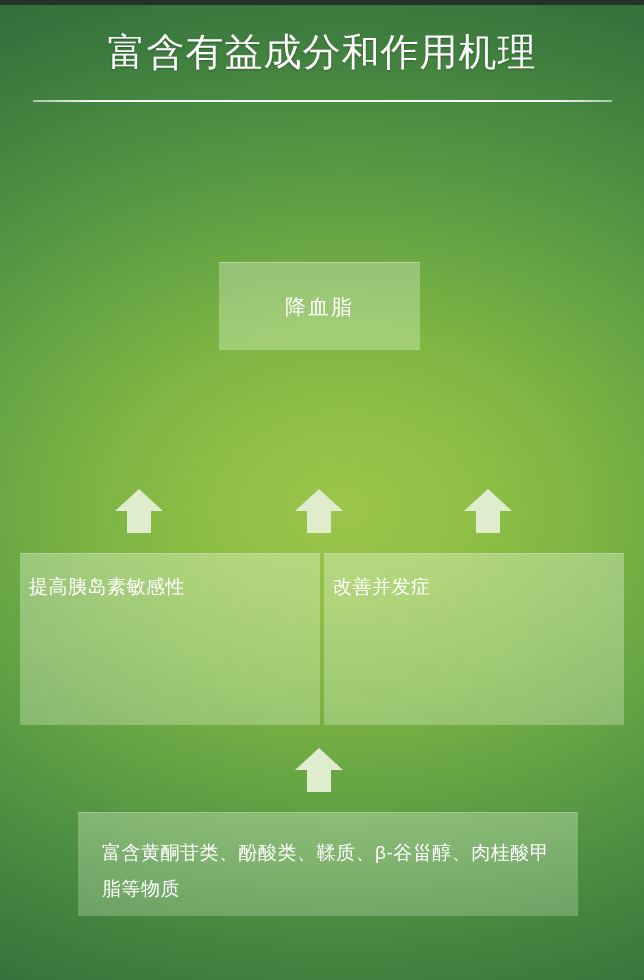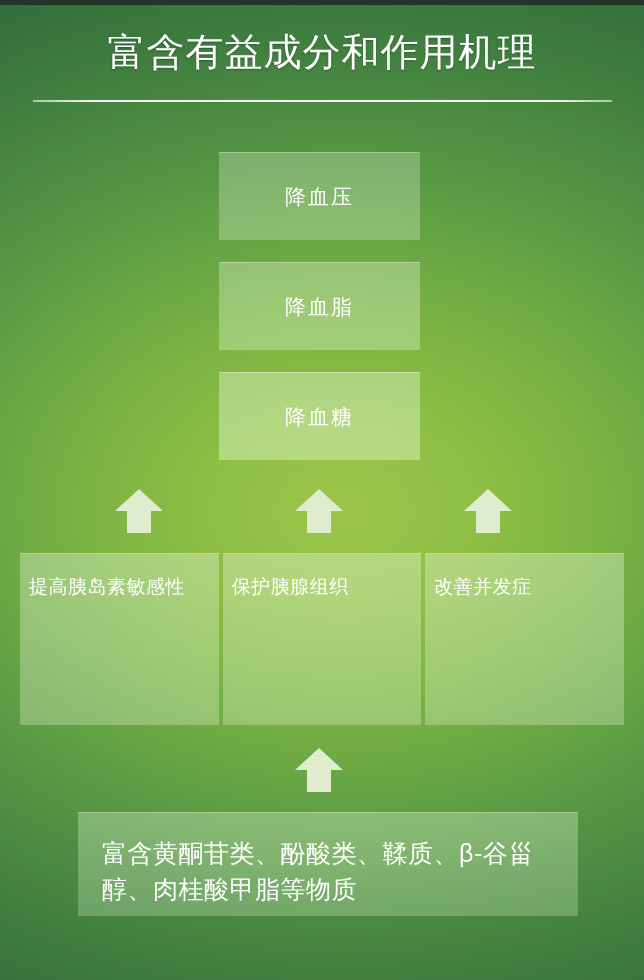--- a/index.html
+++ b/index.html
@@ -116,69 +116,62 @@
   
   #source-box {
     position: absolute;
     left: 78px;
     top: 812px;
     width: 500px;
     height: 104px;
     box-sizing: border-box;
     padding: 22px 24px 0 24px;
     color: #ffffff;
-    font-size: 25px;
+    font-size: 19px;
     line-height: 36px;
     letter-spacing: 0.5px;
     border-top: 1px solid rgba(255,255,255,0.28);
     background: linear-gradient(to bottom, rgba(240,255,230,0.30), rgba(226,248,212,0.26));
   }
 </style>
 </head>
 <body>
 
 <div id="slide">
 
   <div id="topbar"></div>
 
   <div id="titlewrap">
     <div id="title">富含有益成分和作用机理</div>
   </div>
 
   <div id="divider"></div>
 
-  <div class="effect-box" id="effect-0">
-    <span>降血压</span>
-  </div>
   <div class="effect-box" id="effect-1">
     <span>降血脂</span>
-  </div>
-  <div class="effect-box" id="effect-2">
-    <span>降血糖</span>
   </div>
 
   <div class="arrow" id="arrow-mid-0">
     <svg viewBox="0 0 52 48">
         <polygon points="26,2 50,24 38,24 38,46 14,46 14,24 2,24" fill="#dfeccd"></polygon>
       </svg>
   </div>
   <div class="arrow" id="arrow-mid-1">
     <svg viewBox="0 0 52 48">
         <polygon points="26,2 50,24 38,24 38,46 14,46 14,24 2,24" fill="#dfeccd"></polygon>
       </svg>
   </div>
   <div class="arrow" id="arrow-mid-2">
     <svg viewBox="0 0 52 48">
         <polygon points="26,2 50,24 38,24 38,46 14,46 14,24 2,24" fill="#dfeccd"></polygon>
       </svg>
   </div>
 
   <div id="mech-row">
     <div class="mech-box"><span>提高胰岛素敏感性</span></div>
-    <div class="mech-box"><span>保护胰腺组织</span></div>
     <div class="mech-box"><span>改善并发症</span></div>
   </div>
 
   <div class="arrow" id="arrow-bottom">
     <svg viewBox="0 0 52 48">
         <polygon points="26,2 50,24 38,24 38,46 14,46 14,24 2,24" fill="#dfeccd"></polygon>
       </svg>
   </div>
 
   <div id="source-box">

